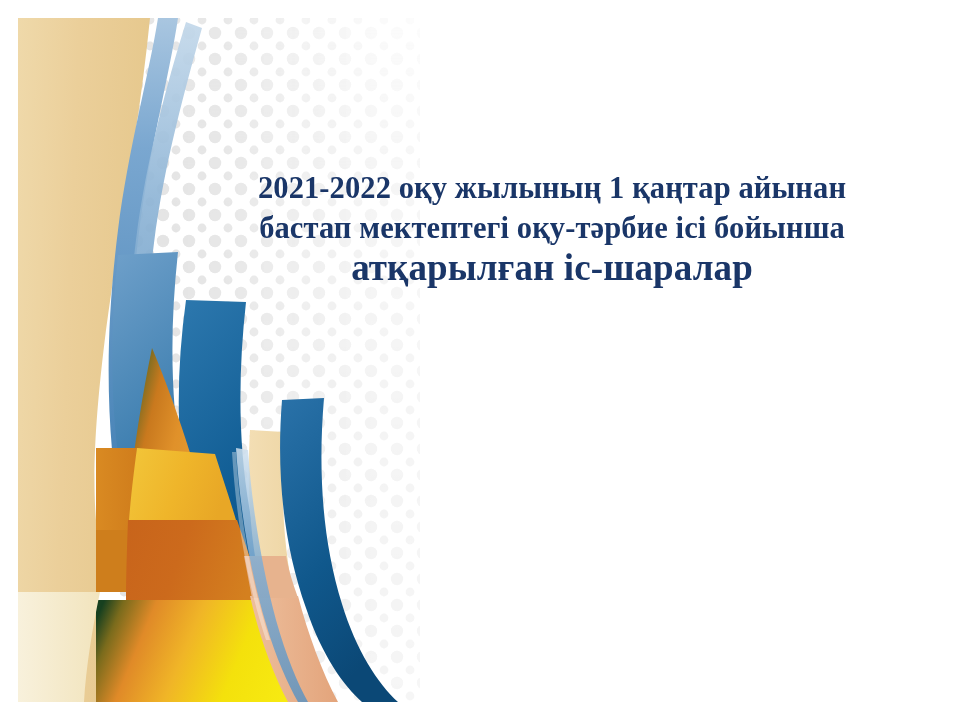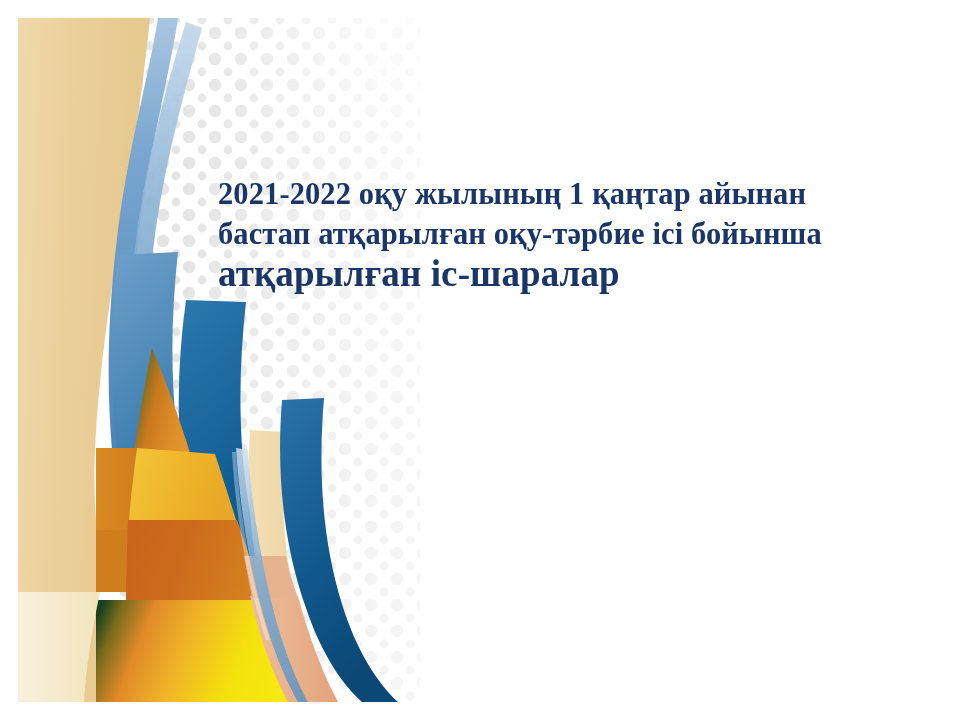--- a/index.html
+++ b/index.html
@@ -34,23 +34,23 @@
   #decor svg {
     display: block;
     width: 960px;
     height: 720px;
   }
 
   
   #title-block {
     position: absolute;
     left: 218px;
-    top: 174px;
+    top: 168px;
     width: 668px;
-    text-align: left;
+    text-align: center;
   }
   .title-line {
     font-family: "Liberation Serif", "DejaVu Serif", serif;
     font-weight: bold;
     font-size: 30.5px;
     line-height: 40px;
     letter-spacing: 0.1px;
     color: #1A3668;
     white-space: nowrap;
   }
@@ -314,17 +314,17 @@
         <rect x="0" y="0" width="960" height="18" fill="#ffffff"></rect>
         <rect x="0" y="702" width="960" height="18" fill="#ffffff"></rect>
         <rect x="0" y="0" width="18" height="720" fill="#ffffff"></rect>
         <rect x="942" y="0" width="18" height="720" fill="#ffffff"></rect>
       </g>
     </svg>
   </div>
 
   <div id="title-block">
     <div class="title-line l1">2021-2022 оқу жылының 1 қаңтар айынан</div>
-    <div class="title-line l2">бастап атқарылған оқу-тәрбие ісі бойынша</div>
+    <div class="title-line l2">бастап мектептегі оқу-тәрбие ісі бойынша</div>
     <div class="title-line l3">атқарылған іс-шаралар</div>
   </div>
 
 </div>
 
 </body></html>

